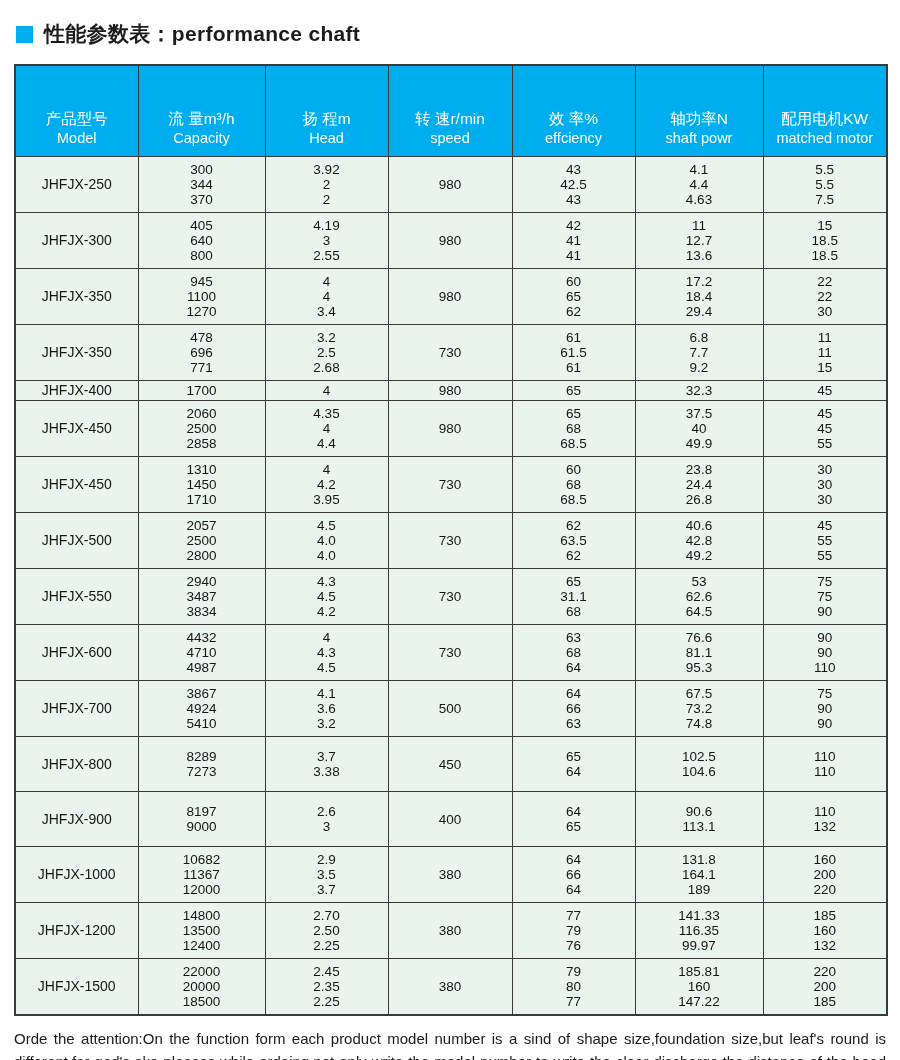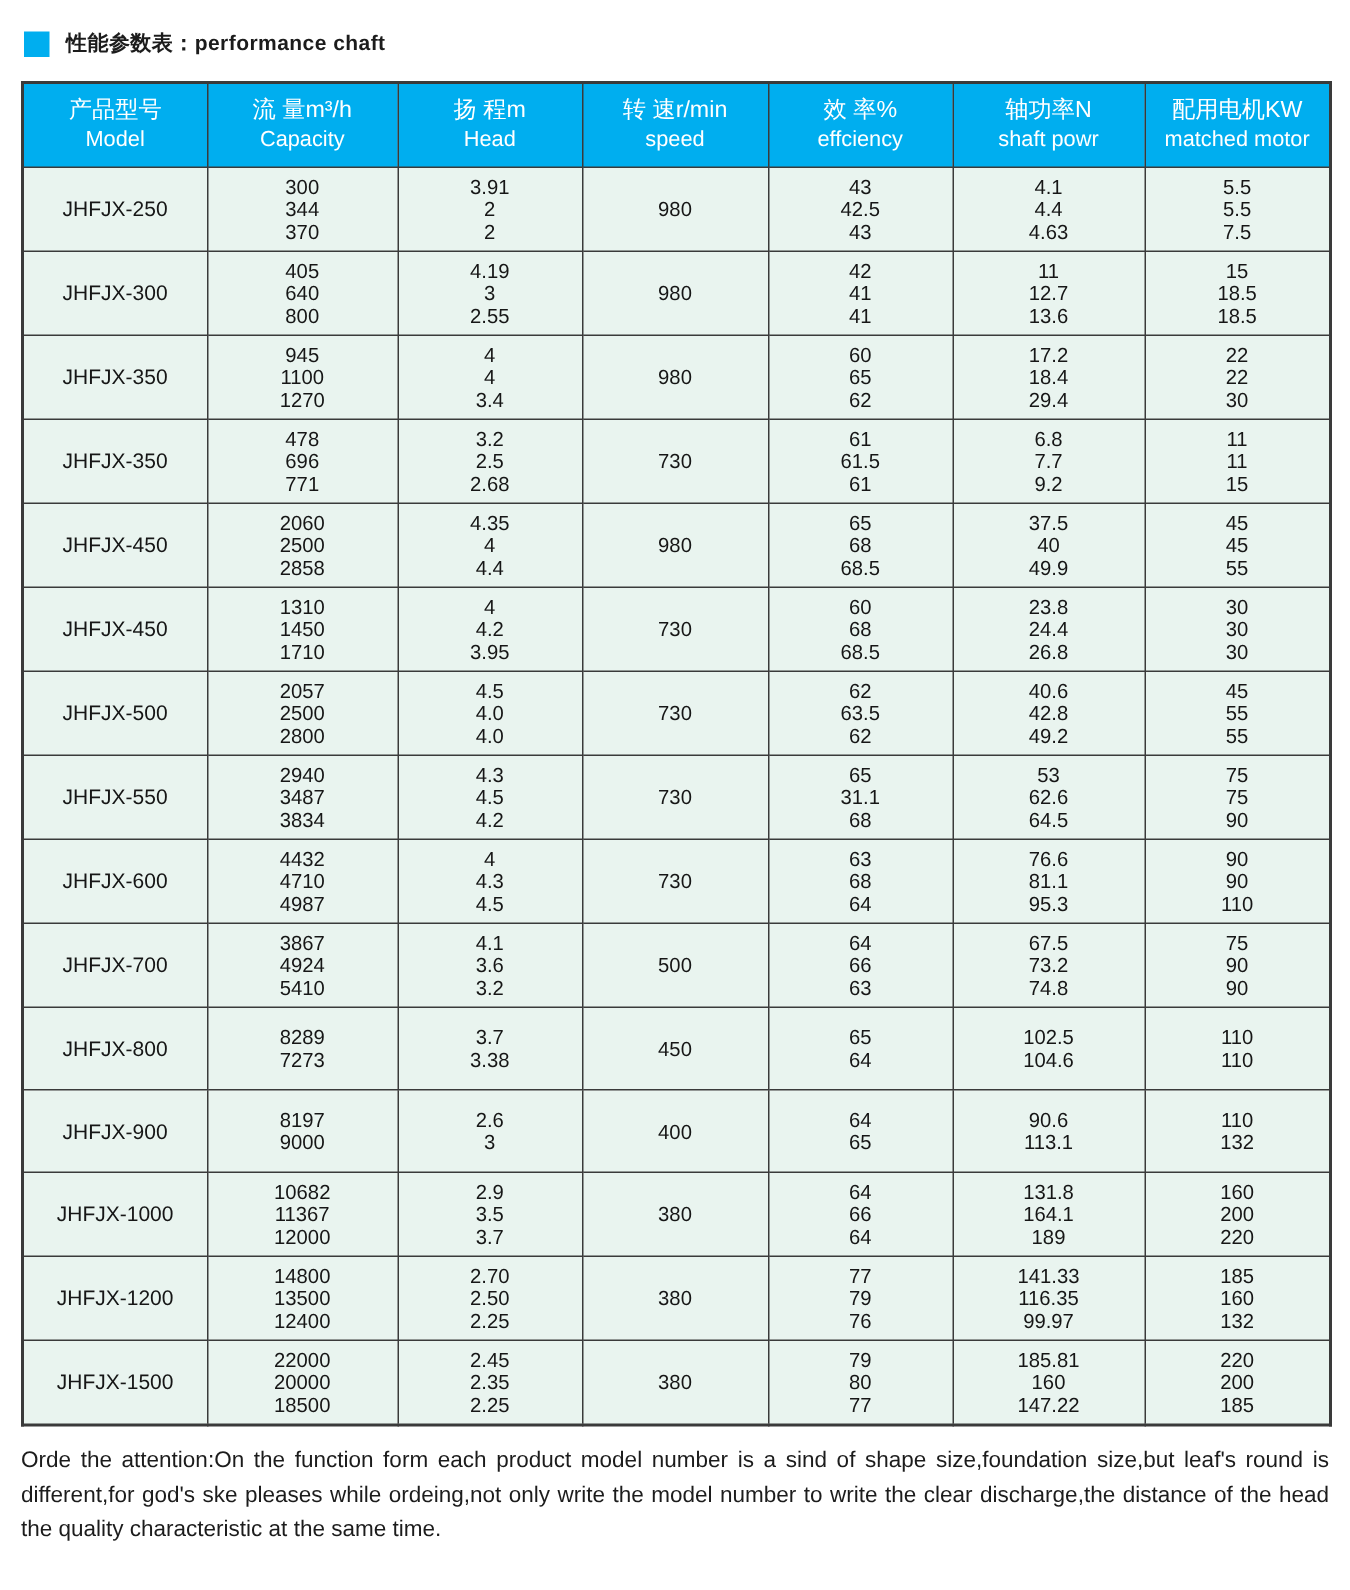--- a/index.html
+++ b/index.html
@@ -8,30 +8,30 @@
     font-family:"Liberation Sans", "DejaVu Sans", sans-serif;
     color:#1c1c1c;
     --accent:#00AEEF;
     --body-bg:#E9F4EF;
     --border:#3A3A3A;
   }
   .page { padding:12px 14px 0 14px; }
 
   .title-row { display:flex; align-items:center; gap:11px; margin:8px 0 16px 2px; }
   .title-square { width:17px; height:17px; background:var(--accent); flex:0 0 auto; }
-  .title-text { font-size:14px; font-weight:bold; letter-spacing:0.3px; }
+  .title-text { font-size:21px; font-weight:bold; letter-spacing:0.3px; }
 
   table.perf { border-collapse:collapse; width:872px; table-layout:fixed; border:2px solid var(--border); }
   table.perf th, table.perf td { border:1px solid var(--border); }
 
   thead th {
     background:var(--accent); color:#ffffff; font-weight:normal;
     padding:8px 2px; border-bottom-width:2px; border-left-width:2px; border-right-width:2px;
   }
-  thead th .zh { font-size:15.5px; line-height:20px; }
+  thead th .zh { font-size:15.5px; line-height:20px;margin-top:35px; }
   thead th .en { font-size:14.5px; line-height:19px; }
 
   tbody td {
     background:var(--body-bg); text-align:center; vertical-align:middle;
     font-size:13.5px; padding:5px 2px; color:#161616;
   }
   tbody td div { line-height:15px; }
   tbody td.cell-model { font-size:14px; }
   tr.roomy td { padding:12px 2px;margin-left:14px; }
   tr.compact td { padding:2px; }
@@ -97,21 +97,21 @@
         <tr>
           <td class="cell-model">
             <div>JHFJX-250</div>
           </td>
           <td class="cell-capacity">
             <div>300</div>
             <div>344</div>
             <div>370</div>
           </td>
           <td class="cell-head">
-            <div>3.91</div>
+            <div>3.92</div>
             <div>2</div>
             <div>2</div>
           </td>
           <td class="cell-speed">
             <div>980</div>
           </td>
           <td class="cell-efficiency">
             <div>43</div>
             <div>42.5</div>
             <div>43</div>
@@ -219,20 +219,43 @@
             <div>6.8</div>
             <div>7.7</div>
             <div>9.2</div>
           </td>
           <td class="cell-motor">
             <div>11</div>
             <div>11</div>
             <div>15</div>
           </td>
         </tr>
+        <tr class="compact">
+          <td class="cell-model">
+            <div>JHFJX-400</div>
+          </td>
+          <td class="cell-capacity">
+            <div>1700</div>
+          </td>
+          <td class="cell-head">
+            <div>4</div>
+          </td>
+          <td class="cell-speed">
+            <div>980</div>
+          </td>
+          <td class="cell-efficiency">
+            <div>65</div>
+          </td>
+          <td class="cell-shaft-power">
+            <div>32.3</div>
+          </td>
+          <td class="cell-motor">
+            <div>45</div>
+          </td>
+        </tr>
         <tr>
           <td class="cell-model">
             <div>JHFJX-450</div>
           </td>
           <td class="cell-capacity">
             <div>2060</div>
             <div>2500</div>
             <div>2858</div>
           </td>
           <td class="cell-head">

